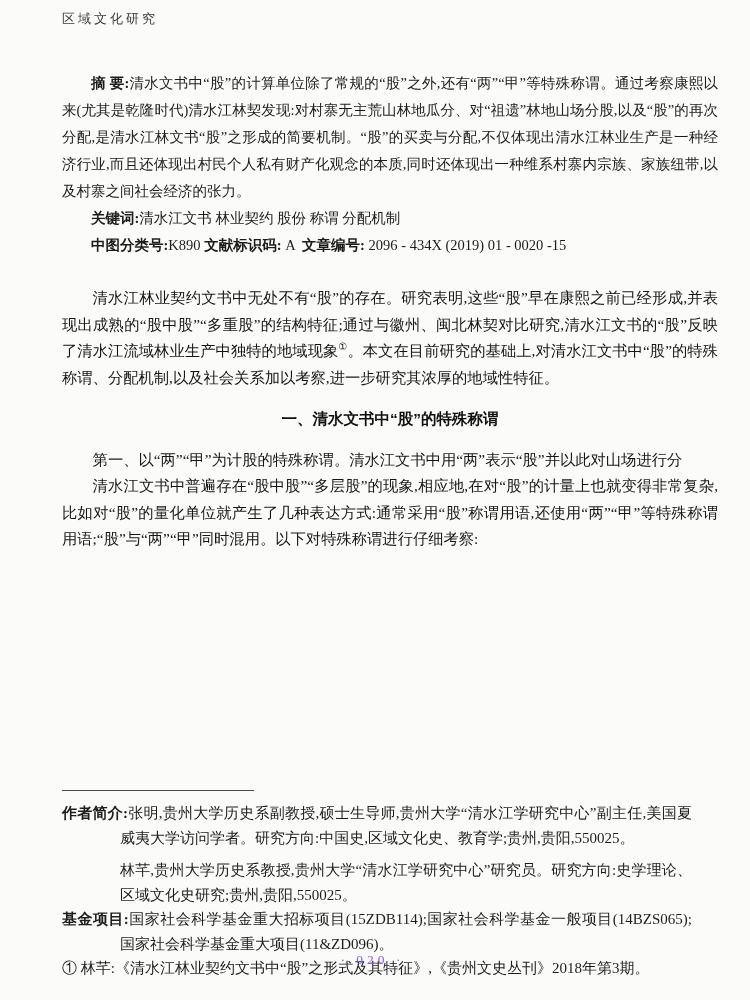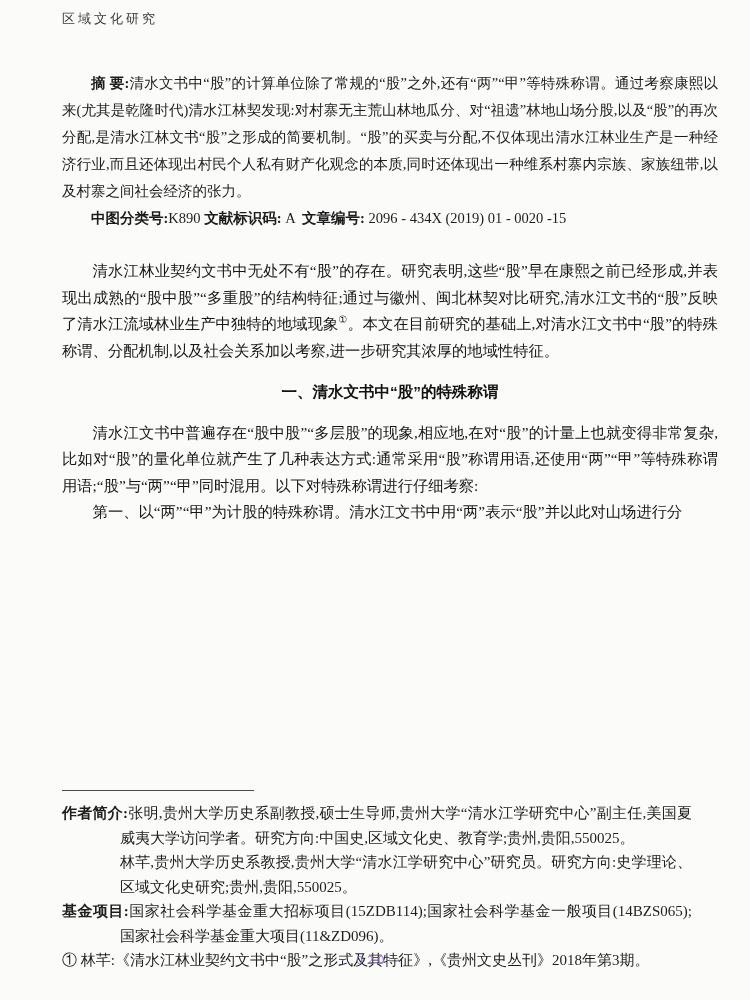--- a/index.html
+++ b/index.html
@@ -80,21 +80,21 @@
     border-top: 1.5px solid #4a4a4a;
     margin-bottom: 10px;
   }
   .footnotes {
     font-size: 15px;
     line-height: 24.5px;
     text-align: justify;
     color: #1e1e1e;
   }
   .fn-hang { padding-left: 58px; text-indent: -58px; }
-  .fn-cont { padding-left: 58px; }
+  .fn-cont { padding-left: 58px; margin-top: 8px; }
   .page-number {
     position: absolute;
     left: 0;
     right: 5px;
     top: 952px;
     text-align: center;
     font-size: 13.5px;
     letter-spacing: 4px;
     color: #8b5cf6;
   }
@@ -103,30 +103,31 @@
 <body>
 
 <div class="page">
 
   <div class="running-head">区域文化研究</div>
 
 
 
   <div class="abstract-block">
     <p class="indent2"><span class="lbl">摘  要:</span><span>清水文书中“股”的计算单位除了常规的“股”之外,还有“两”“甲”等特殊称谓。通过考察康熙以来(尤其是乾隆时代)清水江林契发现:对村寨无主荒山林地瓜分、对“祖遗”林地山场分股,以及“股”的再次分配,是清水江林文书“股”之形成的简要机制。“股”的买卖与分配,不仅体现出清水江林业生产是一种经济行业,而且还体现出村民个人私有财产化观念的本质,同时还体现出一种维系村寨内宗族、家族纽带,以及村寨之间社会经济的张力。</span></p>
+    <p class="indent2 meta-line"><span class="lbl">关键词:</span><span>清水江文书 林业契约 股份 称谓 分配机制</span></p>
     <p class="indent2 meta-line"><span class="lbl">中图分类号:</span><span>K890</span>&nbsp;<span class="lbl">文献标识码:</span>&nbsp;<span>A </span>&nbsp;<span class="lbl">文章编号:</span>&nbsp;<span>2096 - 434X (2019) 01 - 0020 -15</span></p>
   </div>
 
   <div class="body-text">
     <p class="indent2"><span>清水江林业契约文书中无处不有“股”的存在。研究表明,这些“股”早在康熙之前已经形成,并表现出成熟的“股中股”“多重股”的结构特征;通过与徽州、闽北林契对比研究,清水江文书的“股”反映了清水江流域林业生产中独特的地域现象</span><sup class="note-ref">①</sup><span>。本文在目前研究的基础上,对清水江文书中“股”的特殊称谓、分配机制,以及社会关系加以考察,进一步研究其浓厚的地域性特征。</span></p>
 
     <div class="section-heading">一、清水文书中“股”的特殊称谓</div>
 
+    <p class="indent2">第一、以“两”“甲”为计股的特殊称谓。清水江文书中用“两”表示“股”并以此对山场进行分</p>
     <p class="indent2">清水江文书中普遍存在“股中股”“多层股”的现象,相应地,在对“股”的计量上也就变得非常复杂,比如对“股”的量化单位就产生了几种表达方式:通常采用“股”称谓用语,还使用“两”“甲”等特殊称谓用语;“股”与“两”“甲”同时混用。以下对特殊称谓进行仔细考察:</p>
-    <p class="indent2">第一、以“两”“甲”为计股的特殊称谓。清水江文书中用“两”表示“股”并以此对山场进行分</p>
   </div>
 
   <div class="footnote-area">
     <div class="fn-divider"></div>
     <div class="footnotes">
       <div class="fn-hang"><span class="lbl">作者简介:</span><span>张明,贵州大学历史系副教授,硕士生导师,贵州大学“清水江学研究中心”副主任,美国夏威夷大学访问学者。研究方向:中国史,区域文化史、教育学;贵州,贵阳,550025。</span></div>
       <div class="fn-cont">林芊,贵州大学历史系教授,贵州大学“清水江学研究中心”研究员。研究方向:史学理论、区域文化史研究;贵州,贵阳,550025。</div>
       <div class="fn-hang"><span class="lbl">基金项目:</span><span>国家社会科学基金重大招标项目(15ZDB114);国家社会科学基金一般项目(14BZS065);国家社会科学基金重大项目(11&amp;ZD096)。</span></div>
       <div>① 林芊:《清水江林业契约文书中“股”之形式及其特征》,《贵州文史丛刊》2018年第3期。</div>
     </div>

